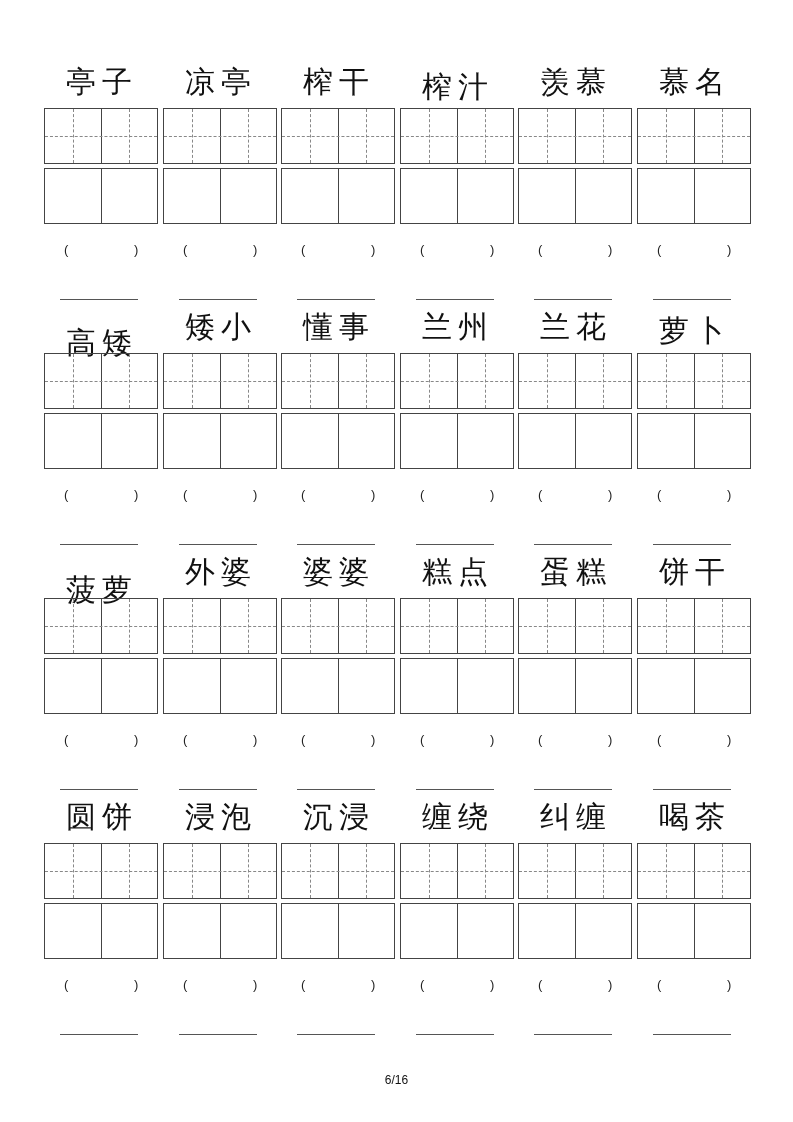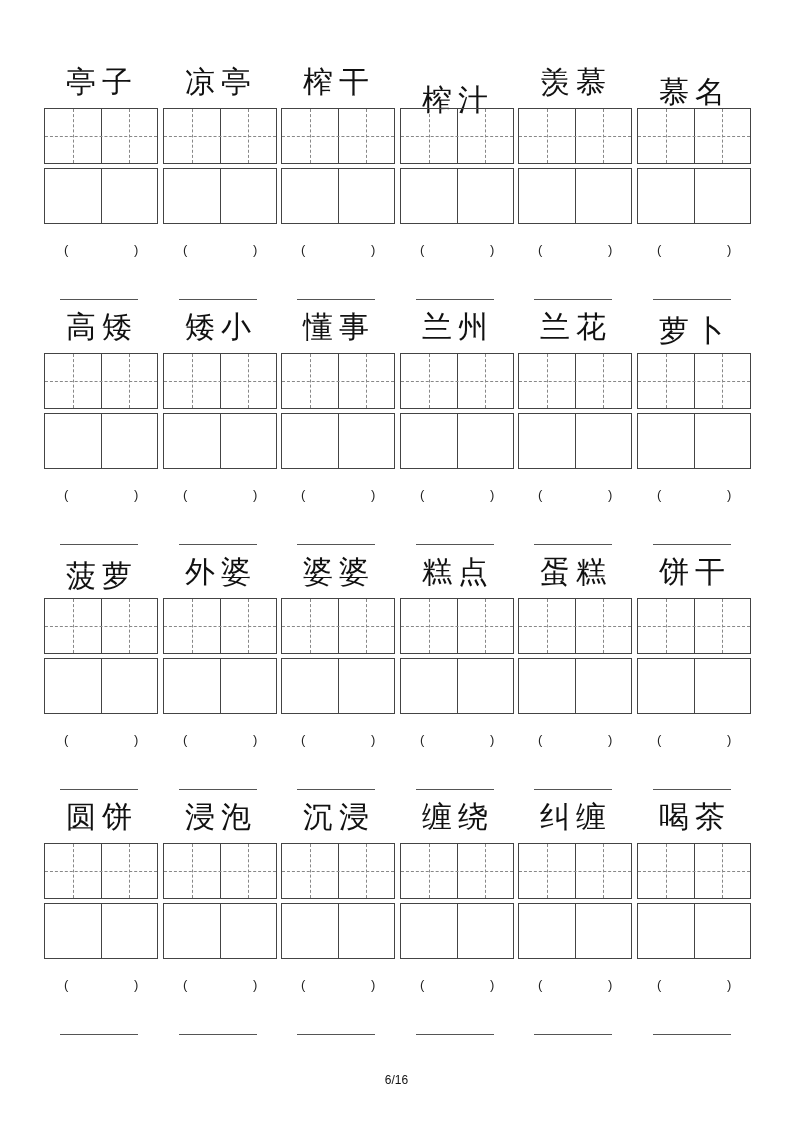--- a/index.html
+++ b/index.html
@@ -73,21 +73,21 @@
       <div class="grid" style="top: 106px;">
         <div class="mid"></div>
       </div>
       <div class="pinyin" style="top: 180px;">
         <span class="lp">(</span>
         <span class="rp">)</span>
       </div>
       <div class="answer-line" style="top: 237px;"></div>
     </div>
     <div class="cell" style="left: 400px; top: 62px;">
-      <div class="word" style="top: 18px;">榨汁</div>
+      <div class="word" style="top: 5px;">榨汁</div>
       <div class="grid" style="top: 46px;">
         <div class="dv1"></div>
         <div class="mid"></div>
         <div class="dv2"></div>
         <div class="dh"></div>
       </div>
       <div class="grid" style="top: 106px;">
         <div class="mid"></div>
       </div>
       <div class="pinyin" style="top: 180px;">
@@ -107,38 +107,38 @@
       <div class="grid" style="top: 106px;">
         <div class="mid"></div>
       </div>
       <div class="pinyin" style="top: 180px;">
         <span class="lp">(</span>
         <span class="rp">)</span>
       </div>
       <div class="answer-line" style="top: 237px;"></div>
     </div>
     <div class="cell" style="left: 637px; top: 62px;">
-      <div class="word" style="top: 12px; font-family: Liberation Mono, monospace;">慕名</div>
+      <div class="word" style="top: 0px;">慕名</div>
       <div class="grid" style="top: 46px;">
         <div class="dv1"></div>
         <div class="mid"></div>
         <div class="dv2"></div>
         <div class="dh"></div>
       </div>
       <div class="grid" style="top: 106px;">
         <div class="mid"></div>
       </div>
       <div class="pinyin" style="top: 180px;">
         <span class="lp">(</span>
         <span class="rp">)</span>
       </div>
       <div class="answer-line" style="top: 237px;"></div>
     </div>
     <div class="cell" style="left: 44px; top: 307px;">
-      <div class="word" style="top: 0px;">高矮</div>
+      <div class="word" style="top: 16px;">高矮</div>
       <div class="grid" style="top: 46px;">
         <div class="dv1"></div>
         <div class="mid"></div>
         <div class="dv2"></div>
         <div class="dh"></div>
       </div>
       <div class="grid" style="top: 106px;">
         <div class="mid"></div>
       </div>
       <div class="pinyin" style="top: 180px;">
@@ -226,21 +226,21 @@
       <div class="grid" style="top: 106px;">
         <div class="mid"></div>
       </div>
       <div class="pinyin" style="top: 180px;">
         <span class="lp">(</span>
         <span class="rp">)</span>
       </div>
       <div class="answer-line" style="top: 237px;"></div>
     </div>
     <div class="cell" style="left: 44px; top: 552px;">
-      <div class="word" style="top: 4px; text-align: center;">菠萝</div>
+      <div class="word" style="top: 18px; text-align: center;">菠萝</div>
       <div class="grid" style="top: 46px;">
         <div class="dv1"></div>
         <div class="mid"></div>
         <div class="dv2"></div>
         <div class="dh"></div>
       </div>
       <div class="grid" style="top: 106px;">
         <div class="mid"></div>
       </div>
       <div class="pinyin" style="top: 180px;">

